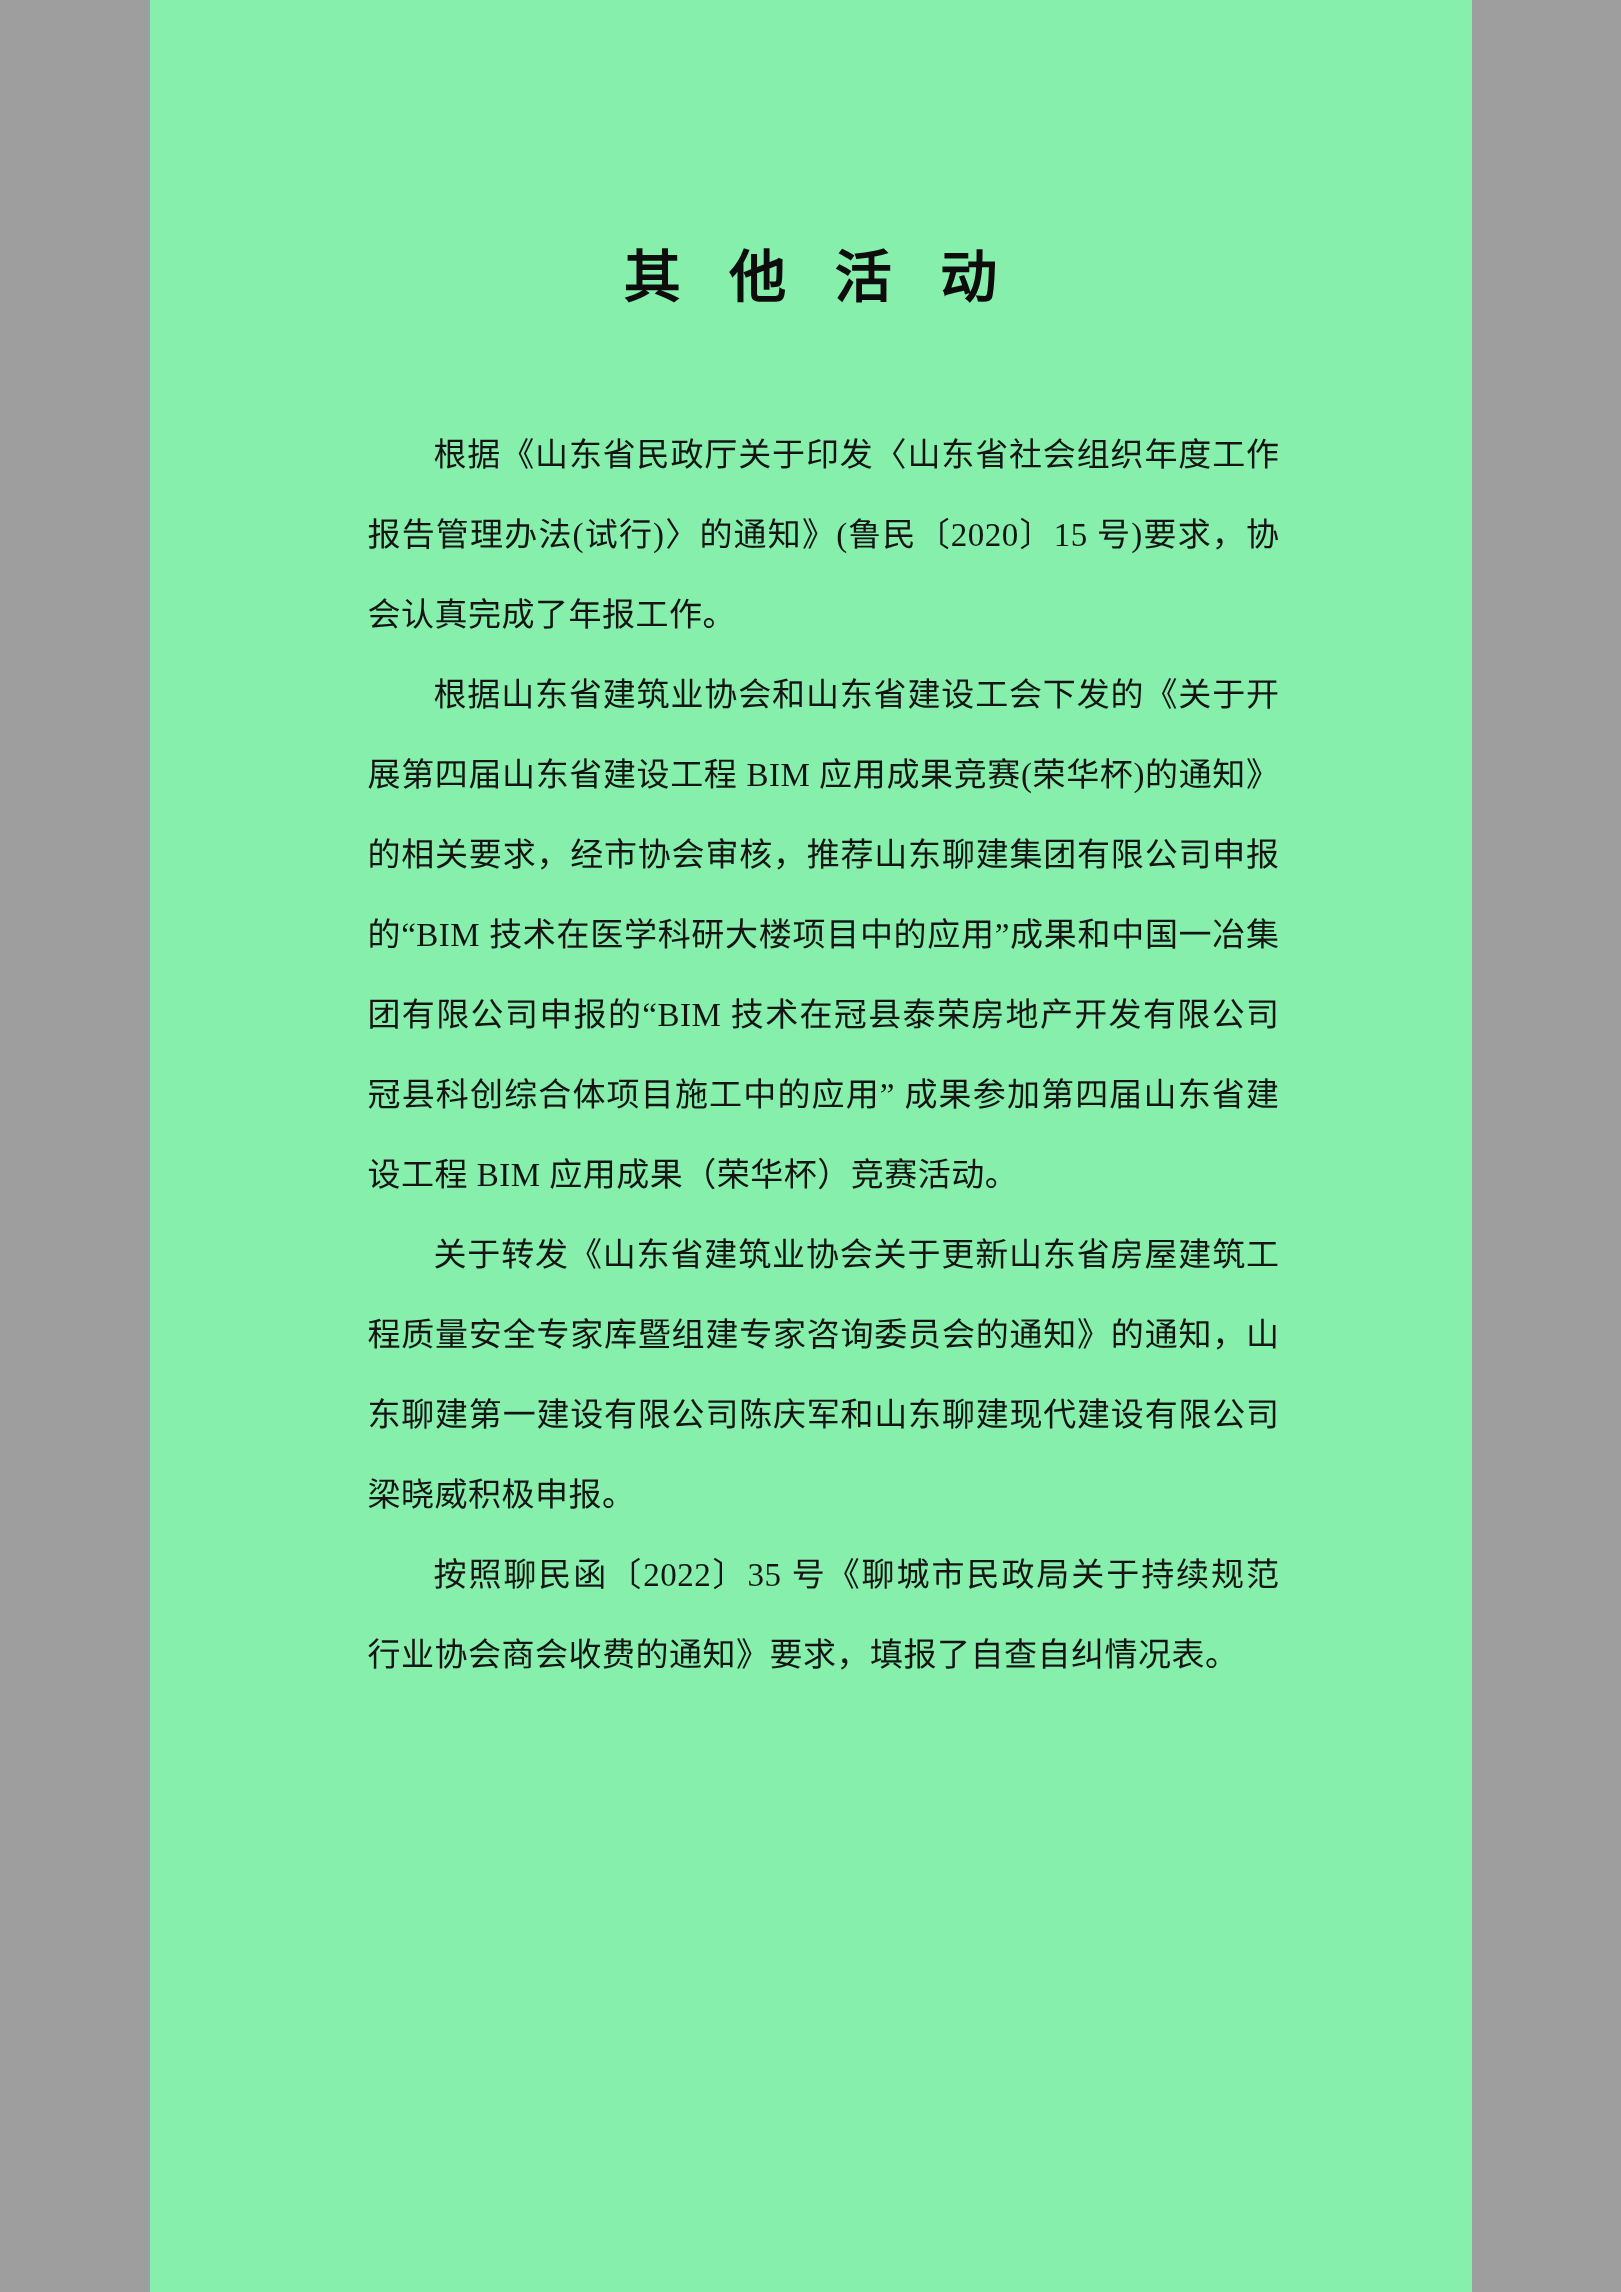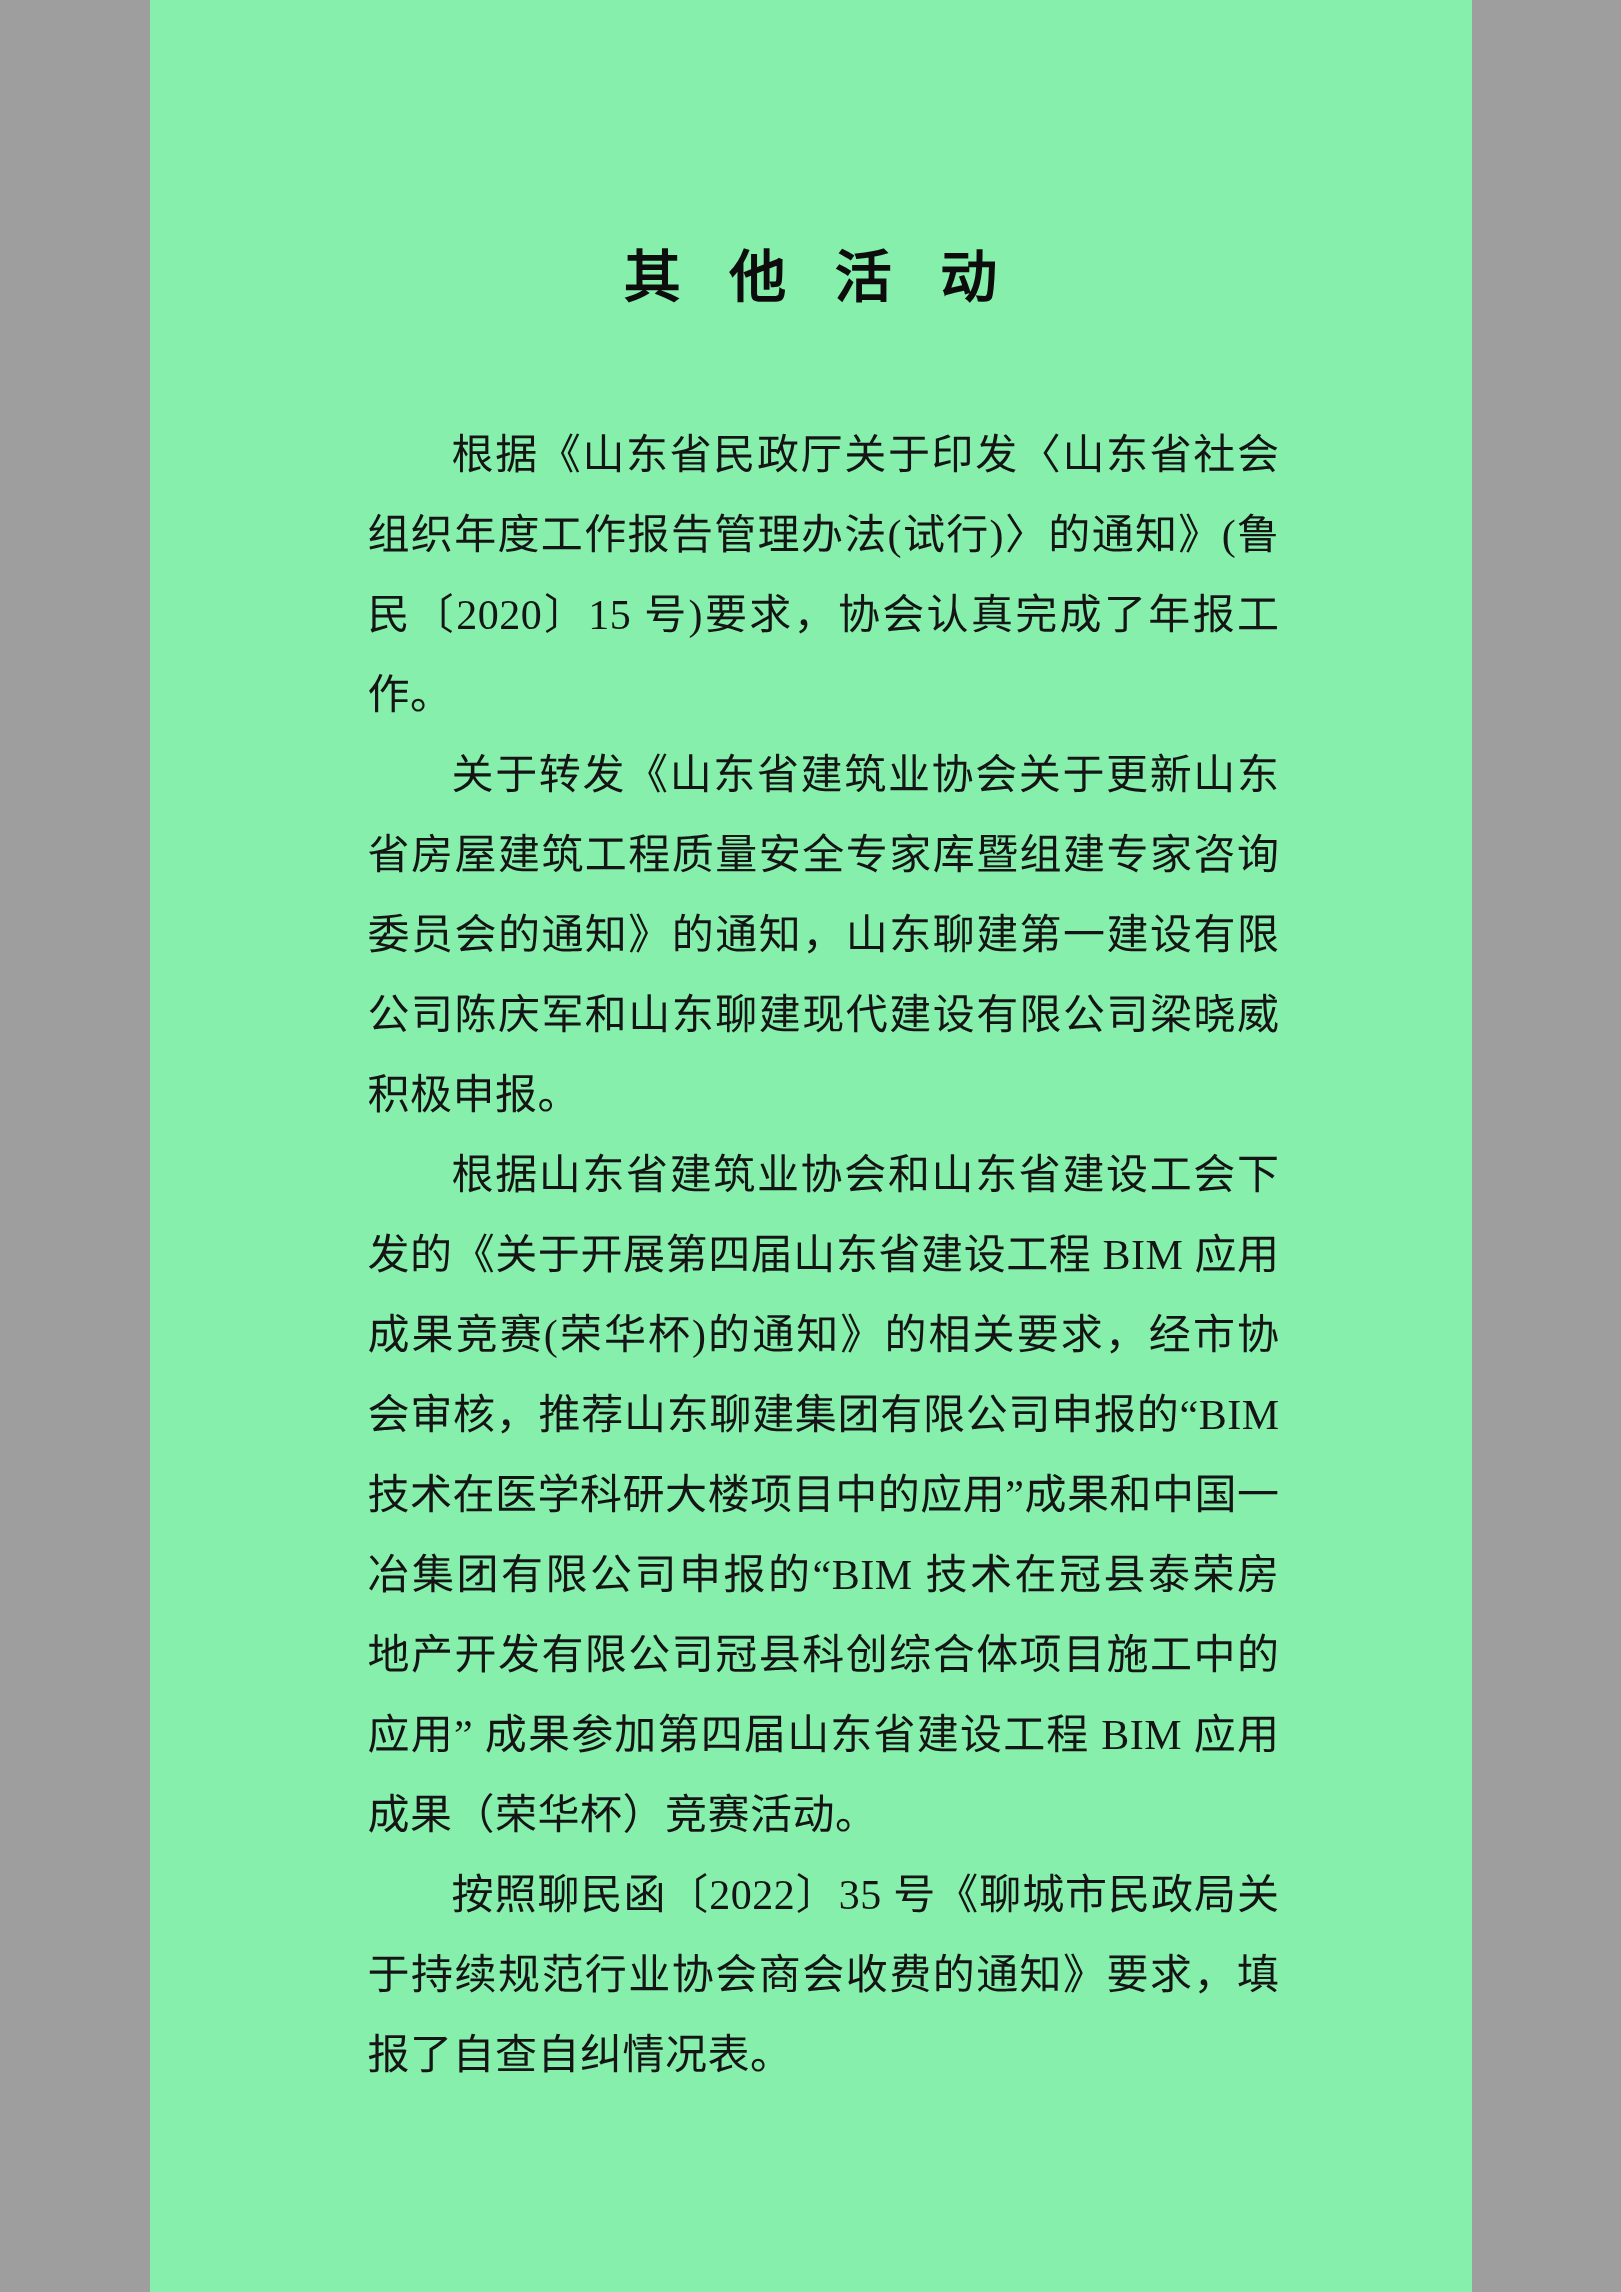--- a/index.html
+++ b/index.html
@@ -23,21 +23,21 @@
     text-align: center;
     font-size: 57px;
     font-weight: 700;
     letter-spacing: 0.30em;
     text-indent: 0.30em; 
     color: #0d0d0d;
     font-family: "Liberation Serif", "DejaVu Serif", serif;
   }
   .doc-body {
     margin: 102px 192px 0 218px;
-    font-size: 42px;
+    font-size: 33px;
     line-height: 80px;
     text-align: justify;
     text-justify: inter-ideograph;
     letter-spacing: 0.5px;
     color: #151515;
   }
   .doc-body p {
     margin: 0;
     text-indent: 2em;
   }
@@ -55,20 +55,20 @@
 </style>
 </head>
 <body>
 
 <div class="page">
 
   <h1 class="doc-title">其 他 活 动</h1>
 
   <div class="doc-body">
     <p>根据《山东省民政厅关于印发〈山东省社会组织年度工作报告管理办法(试行)〉的通知》(鲁民〔2020〕15 号)要求，协会认真完成了年报工作。</p>
+    <p>根据山东省建筑业协会和山东省建设工会下发的《关于开展第四届山东省建设工程 BIM 应用成果竞赛(荣华杯)的通知》的相关要求，经市协会审核，推荐山东聊建集团有限公司申报的“BIM 技术在医学科研大楼项目中的应用”成果和中国一冶集团有限公司申报的“BIM 技术在冠县泰荣房地产开发有限公司冠县科创综合体项目施工中的应用” 成果参加第四届山东省建设工程 BIM 应用成果（荣华杯）竞赛活动。</p>
     <p>关于转发《山东省建筑业协会关于更新山东省房屋建筑工程质量安全专家库暨组建专家咨询委员会的通知》的通知，山东聊建第一建设有限公司陈庆军和山东聊建现代建设有限公司梁晓威积极申报。</p>
-    <p>根据山东省建筑业协会和山东省建设工会下发的《关于开展第四届山东省建设工程 BIM 应用成果竞赛(荣华杯)的通知》的相关要求，经市协会审核，推荐山东聊建集团有限公司申报的“BIM 技术在医学科研大楼项目中的应用”成果和中国一冶集团有限公司申报的“BIM 技术在冠县泰荣房地产开发有限公司冠县科创综合体项目施工中的应用” 成果参加第四届山东省建设工程 BIM 应用成果（荣华杯）竞赛活动。</p>
     <p>按照聊民函〔2022〕35 号《聊城市民政局关于持续规范行业协会商会收费的通知》要求，填报了自查自纠情况表。</p>
   </div>
 
 
 </div>
 
 
 </body></html>

